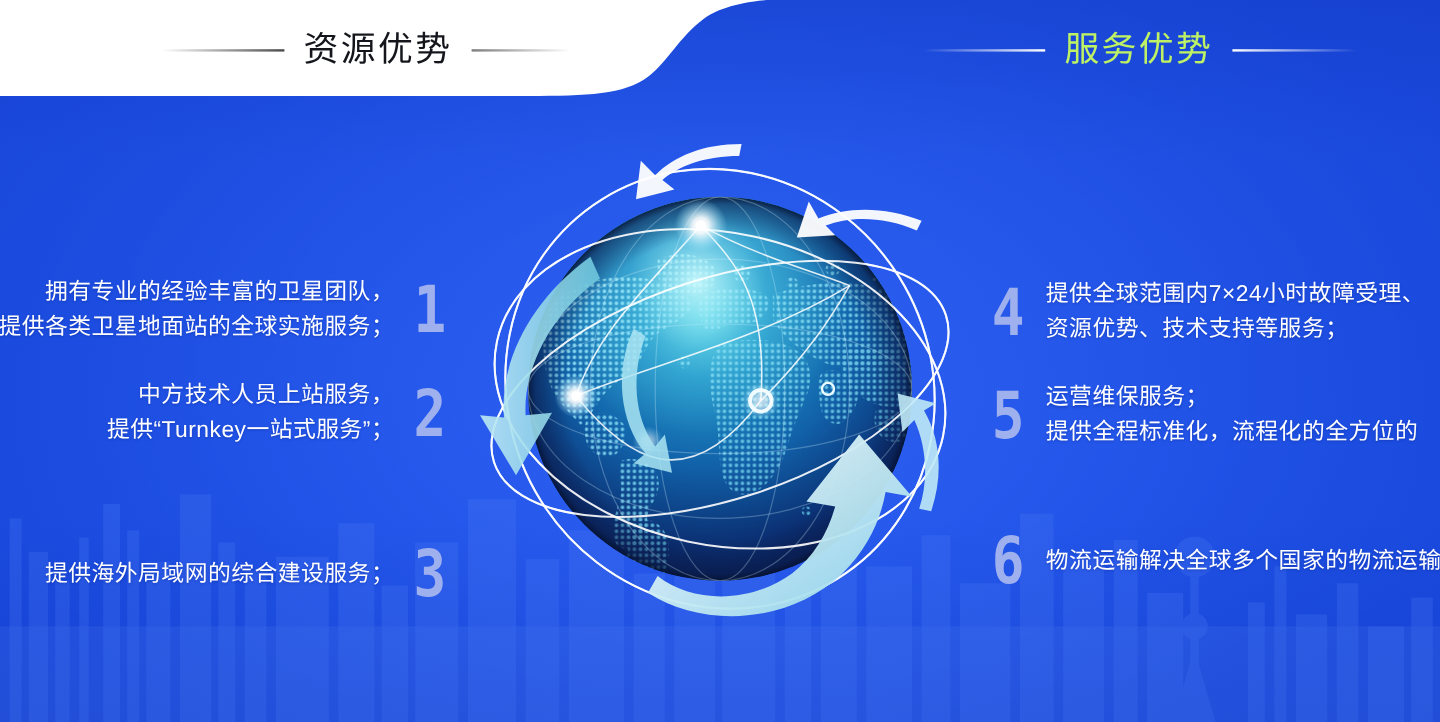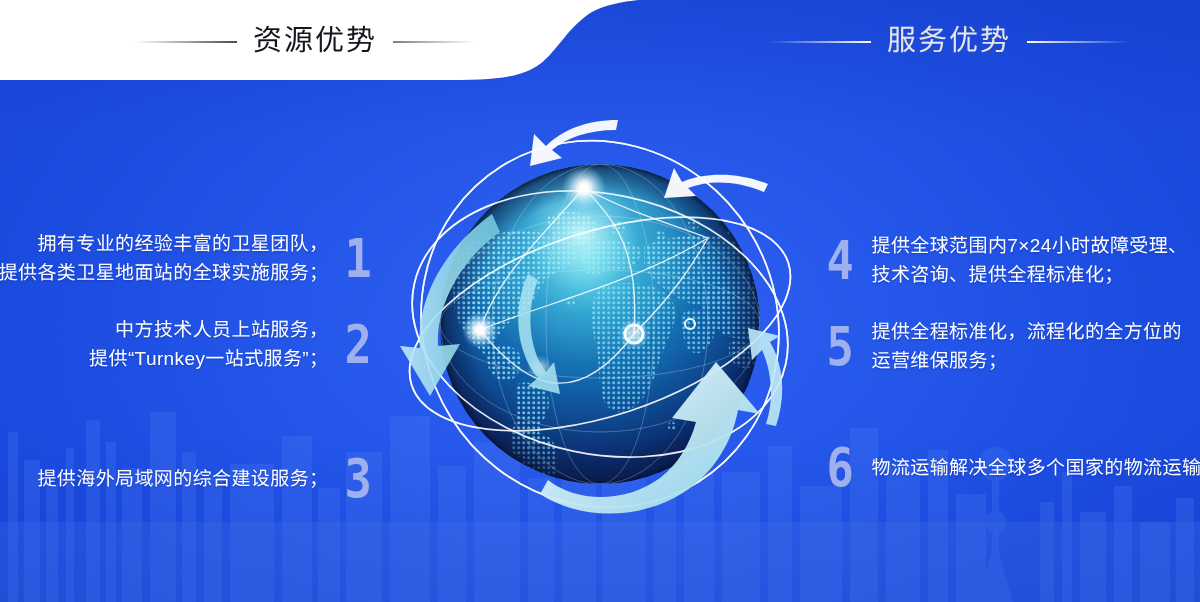--- a/index.html
+++ b/index.html
@@ -57,24 +57,24 @@
     white-space:nowrap;
   }
   .hdr-left{ left:110px; width:390px; }
   .hdr-right{ left:700px; width:500px; }
 
   .hdr-title{
     font-size:29px;
     letter-spacing:2px;
     font-weight:500;
     line-height:1;
-    font-family:Liberation Mono, monospace;
+    font-family:Liberation Sans, sans-serif;
   }
   .hdr-left .hdr-title{ color:#14161c; }
-  .hdr-right .hdr-title{ color:#e5e5e5; }
+  .hdr-right .hdr-title{ color:#bef264; }
 
   .rule{ height:2px; }
   .hdr-left .rule-a{ width:102px; background:linear-gradient(90deg, rgba(60,60,60,0) 0%, #4a4a4a 100%); }
   .hdr-left .rule-b{ width:82px;  background:linear-gradient(90deg, #7d7d7d 0%, rgba(120,120,120,0) 100%); }
   .hdr-right .rule-a{ width:102px; background:linear-gradient(90deg, rgba(255,255,255,0) 0%, #ffffff 100%); }
   .hdr-right .rule-b{ width:104px; background:linear-gradient(90deg, #ffffff 0%, rgba(255,255,255,0) 100%); }
 
   
   .globe-wrap{
     position:absolute;
@@ -407,29 +407,29 @@
     </div>
 
   </div>
 
   <div class="col col-right">
 
     <div class="item item-1">
       <span class="num">4</span>
       <span class="txt">
         <span class="line">提供全球范围内7×24小时故障受理、</span>
-        <span class="line">技术咨询、提供全程标准化；</span>
+        <span class="line">资源优势、技术支持等服务；</span>
       </span>
     </div>
 
     <div class="item item-2">
       <span class="num">5</span>
       <span class="txt">
+        <span class="line">运营维保服务；</span>
         <span class="line">提供全程标准化，流程化的全方位的</span>
-        <span class="line">运营维保服务；</span>
       </span>
     </div>
 
     <div class="item item-3">
       <span class="num">6</span>
       <span class="txt">
         <span class="line">物流运输解决全球多个国家的物流运输</span>
       </span>
     </div>
 

